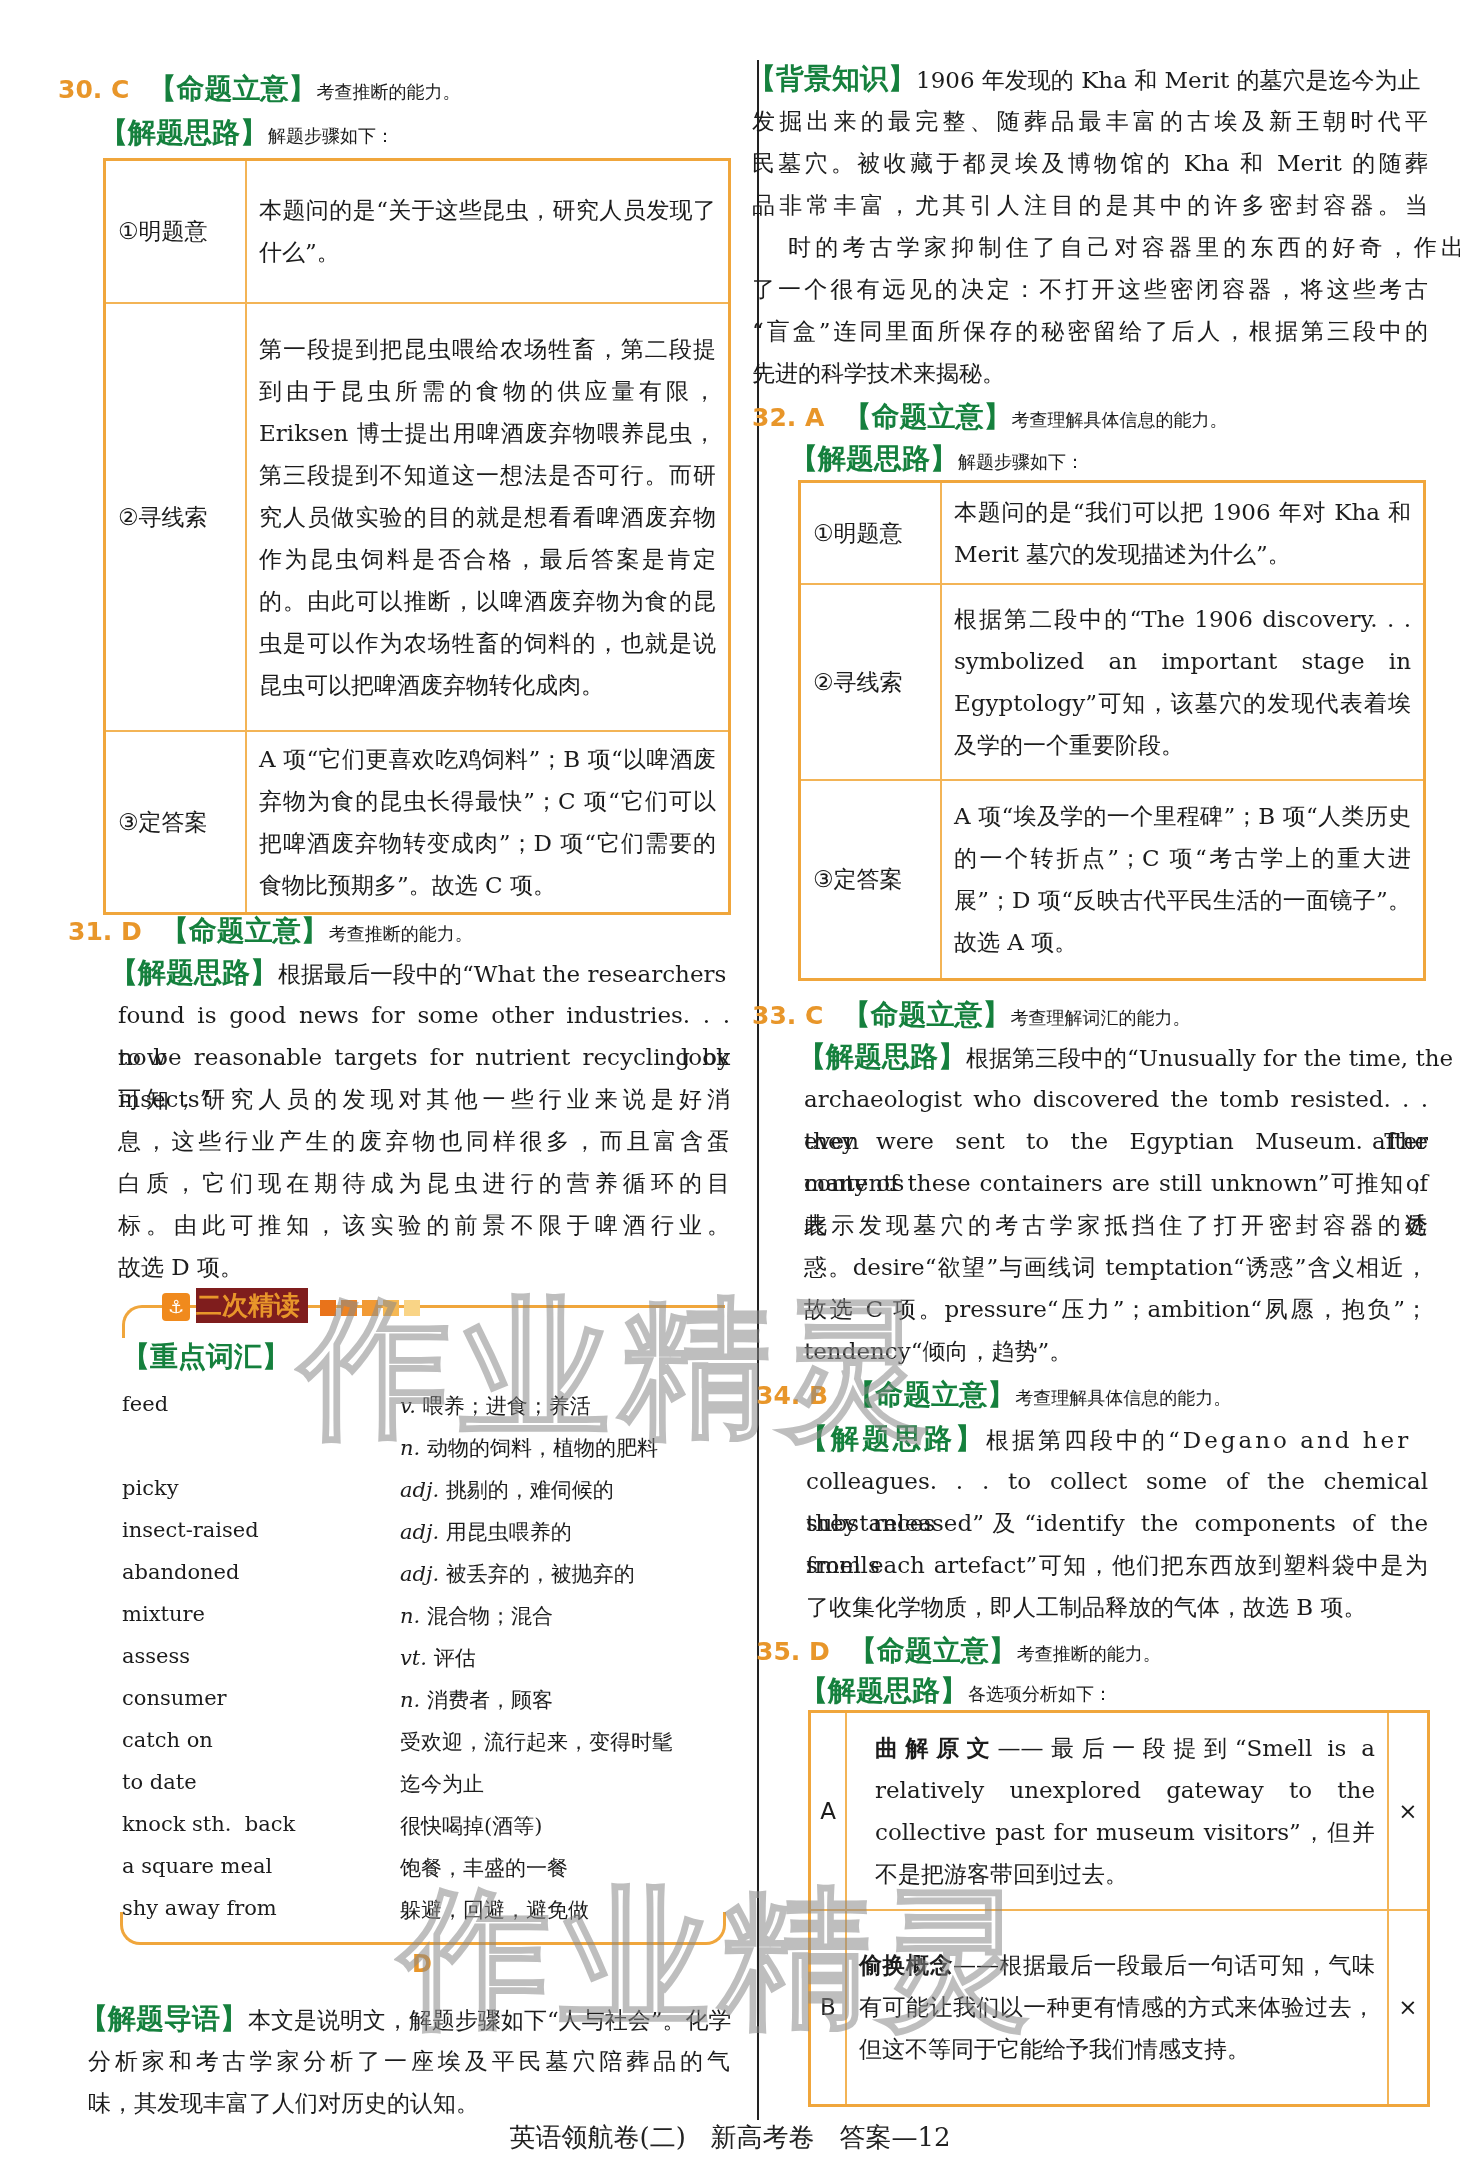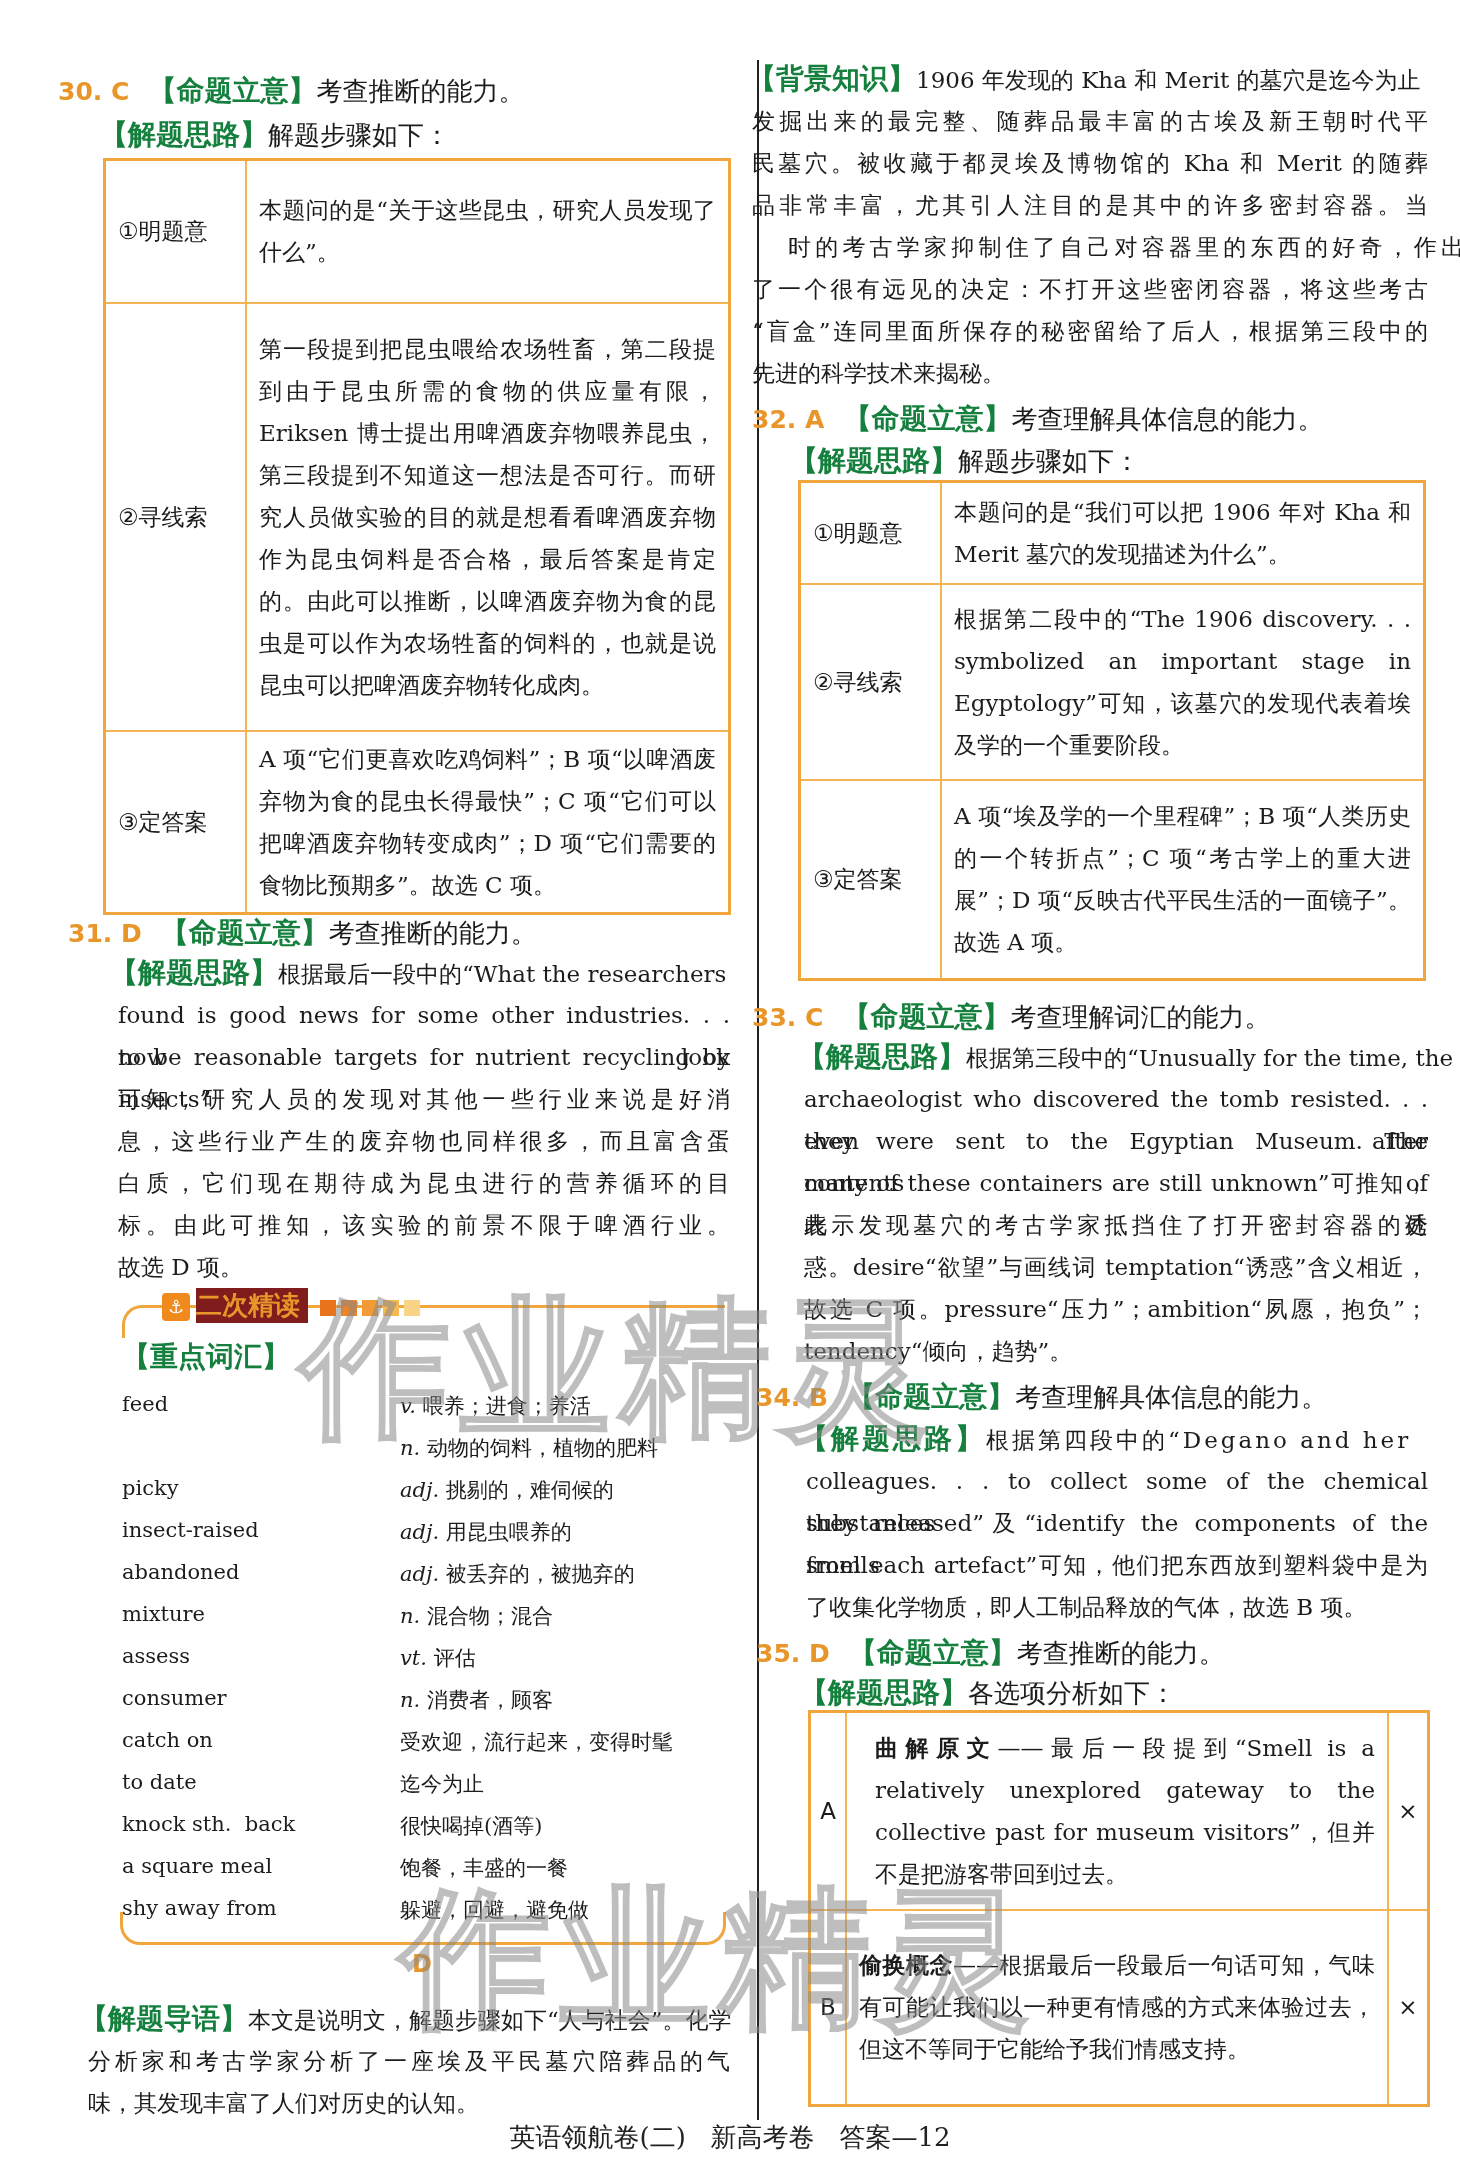--- a/index.html
+++ b/index.html
@@ -3,21 +3,21 @@
 <meta charset="utf-8">
 <style>
   html, body { margin:0; padding:0; }
   body {
     width:1460px; height:2163px; background:#ffffff; position:relative; overflow:hidden;
     font-family: "DejaVu Serif", "Liberation Serif", serif; color:#1c1c1c;
   }
   .abs { position:absolute; }
   .qnum { color:#e8962a; font-family:"DejaVu Sans","Liberation Sans",sans-serif; font-weight:bold; font-size:25px; }
   .tag { color:#15803d; font-family:"DejaVu Sans","Liberation Sans",sans-serif; font-weight:bold; font-size:28px; }
-  .txt { font-size:26px; line-height:42px; }
+  .txt { font-size:18px; line-height:42px; }
   .line { position:absolute; white-space:nowrap; font-size:23px; line-height:42px; }
   .just { text-align:justify; text-align-last:justify; white-space:normal; }
   table.ans { position:absolute; border-collapse:collapse; border:3px solid #f0a63c; }
   table.ans td { border:2px solid #f3b456; vertical-align:middle; font-size:23px; line-height:42px; padding:6px 12px; }
   td.label { width:115px; font-family:"DejaVu Sans","Liberation Sans",sans-serif; font-size:23px; padding:0 6px; white-space:nowrap; }
   .divider { position:absolute; left:757px; top:60px; width:2px; height:2060px; background:#222; }
   .vocab-row { position:absolute; left:122px; font-size:21px; width:600px; height:40px; }
   .vocab-row .w { position:absolute; left:0; }
   .vocab-row .m { position:absolute; left:278px; white-space:nowrap; }
   .pos { font-style:italic; }

